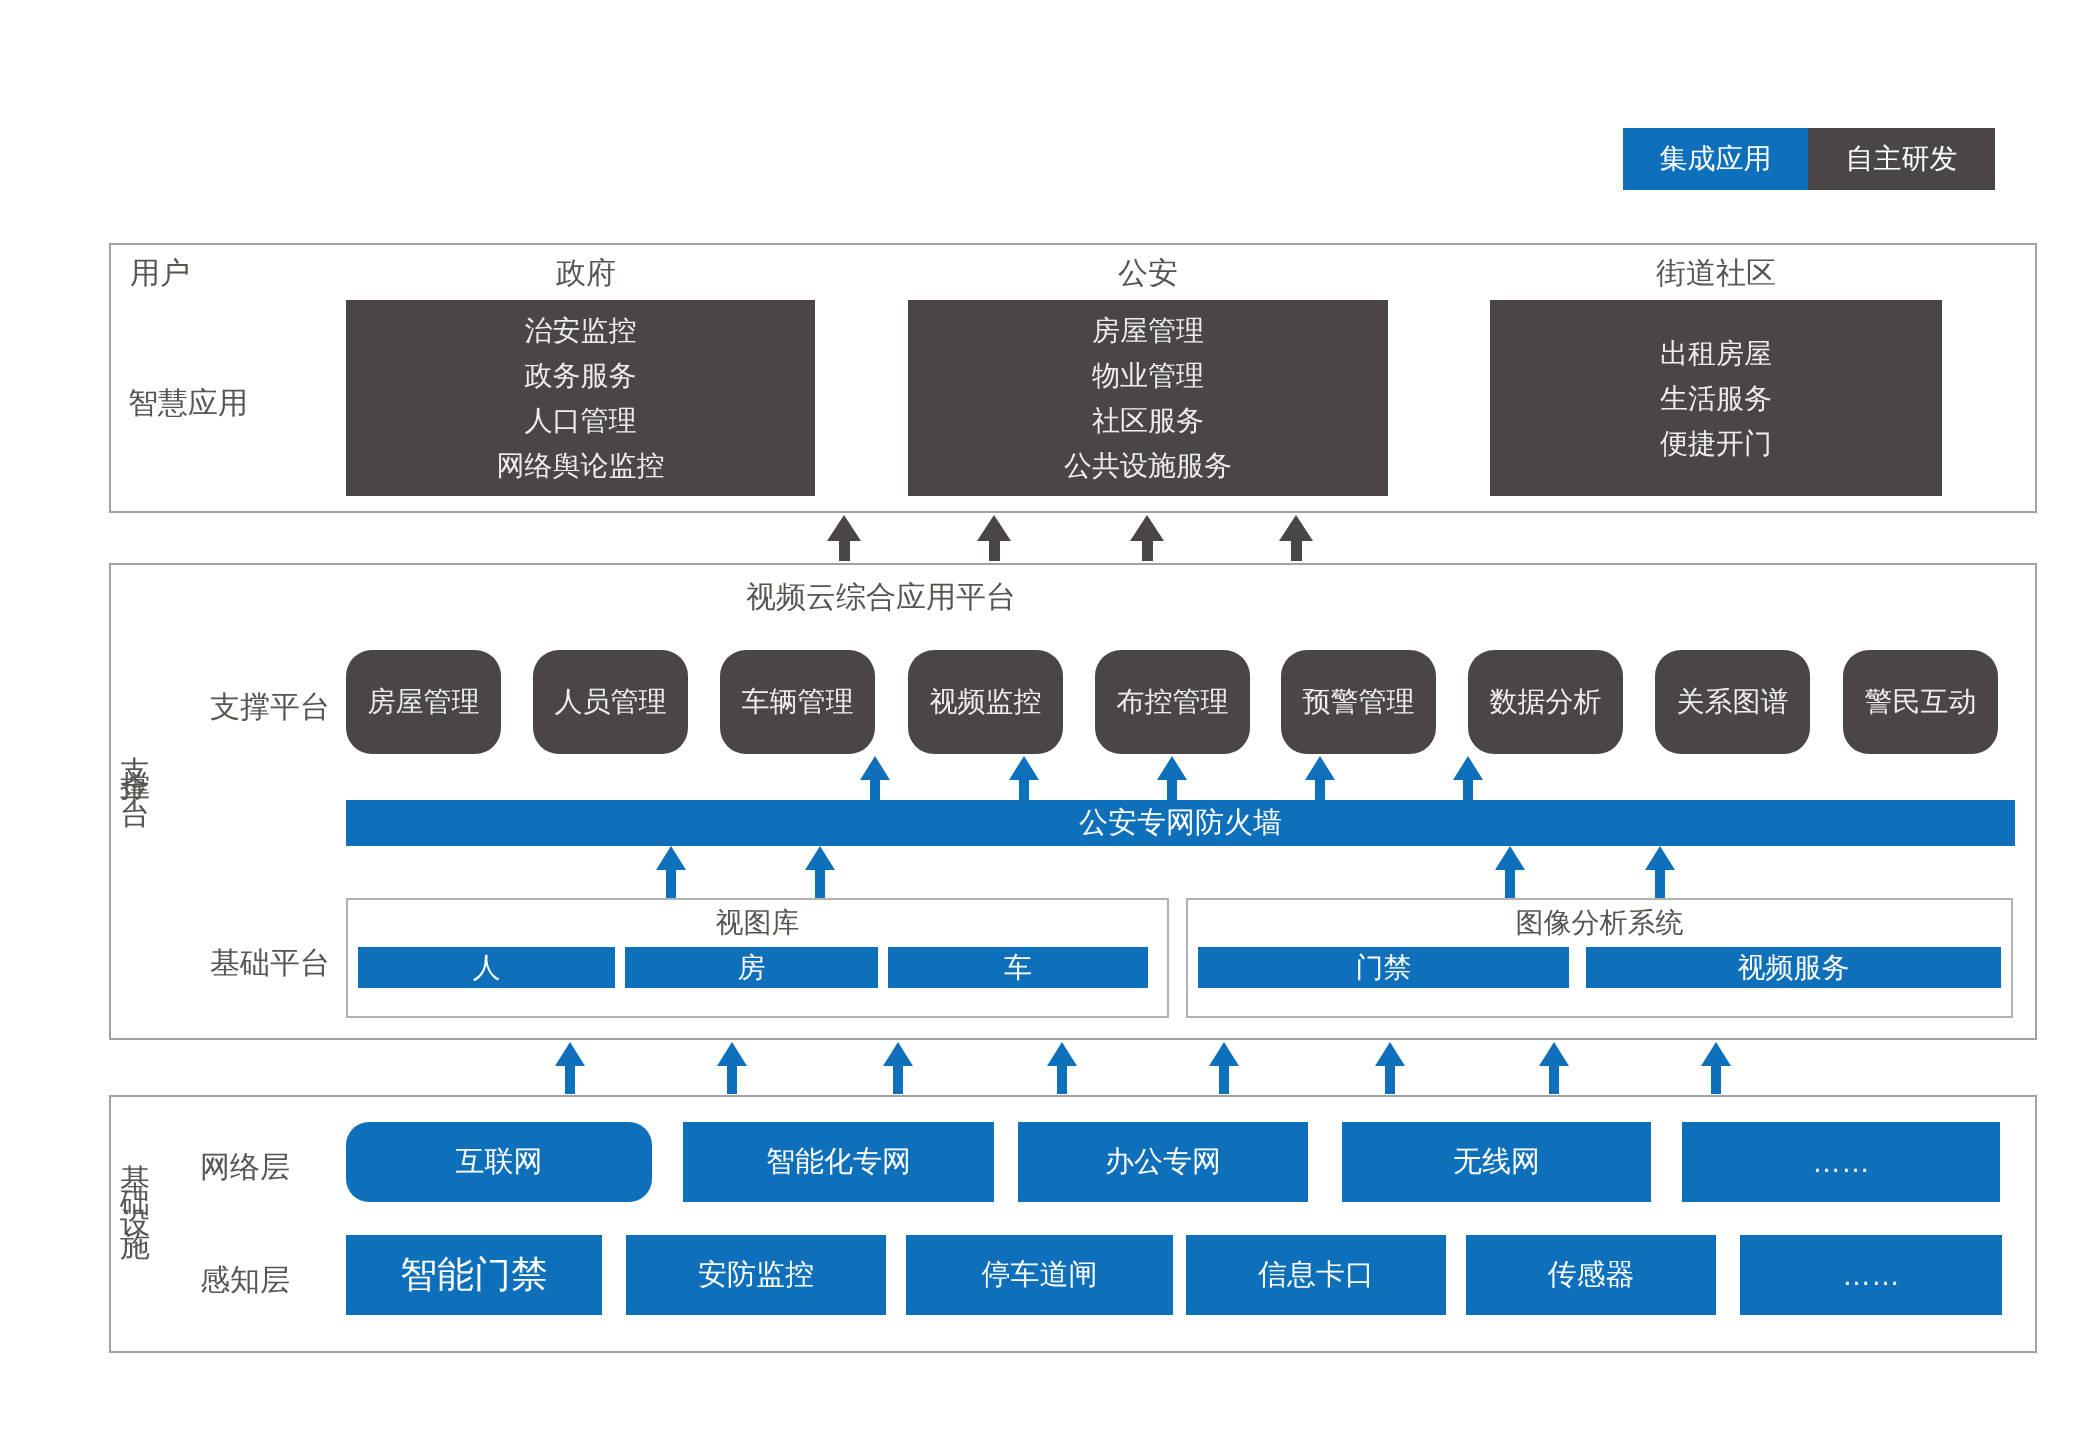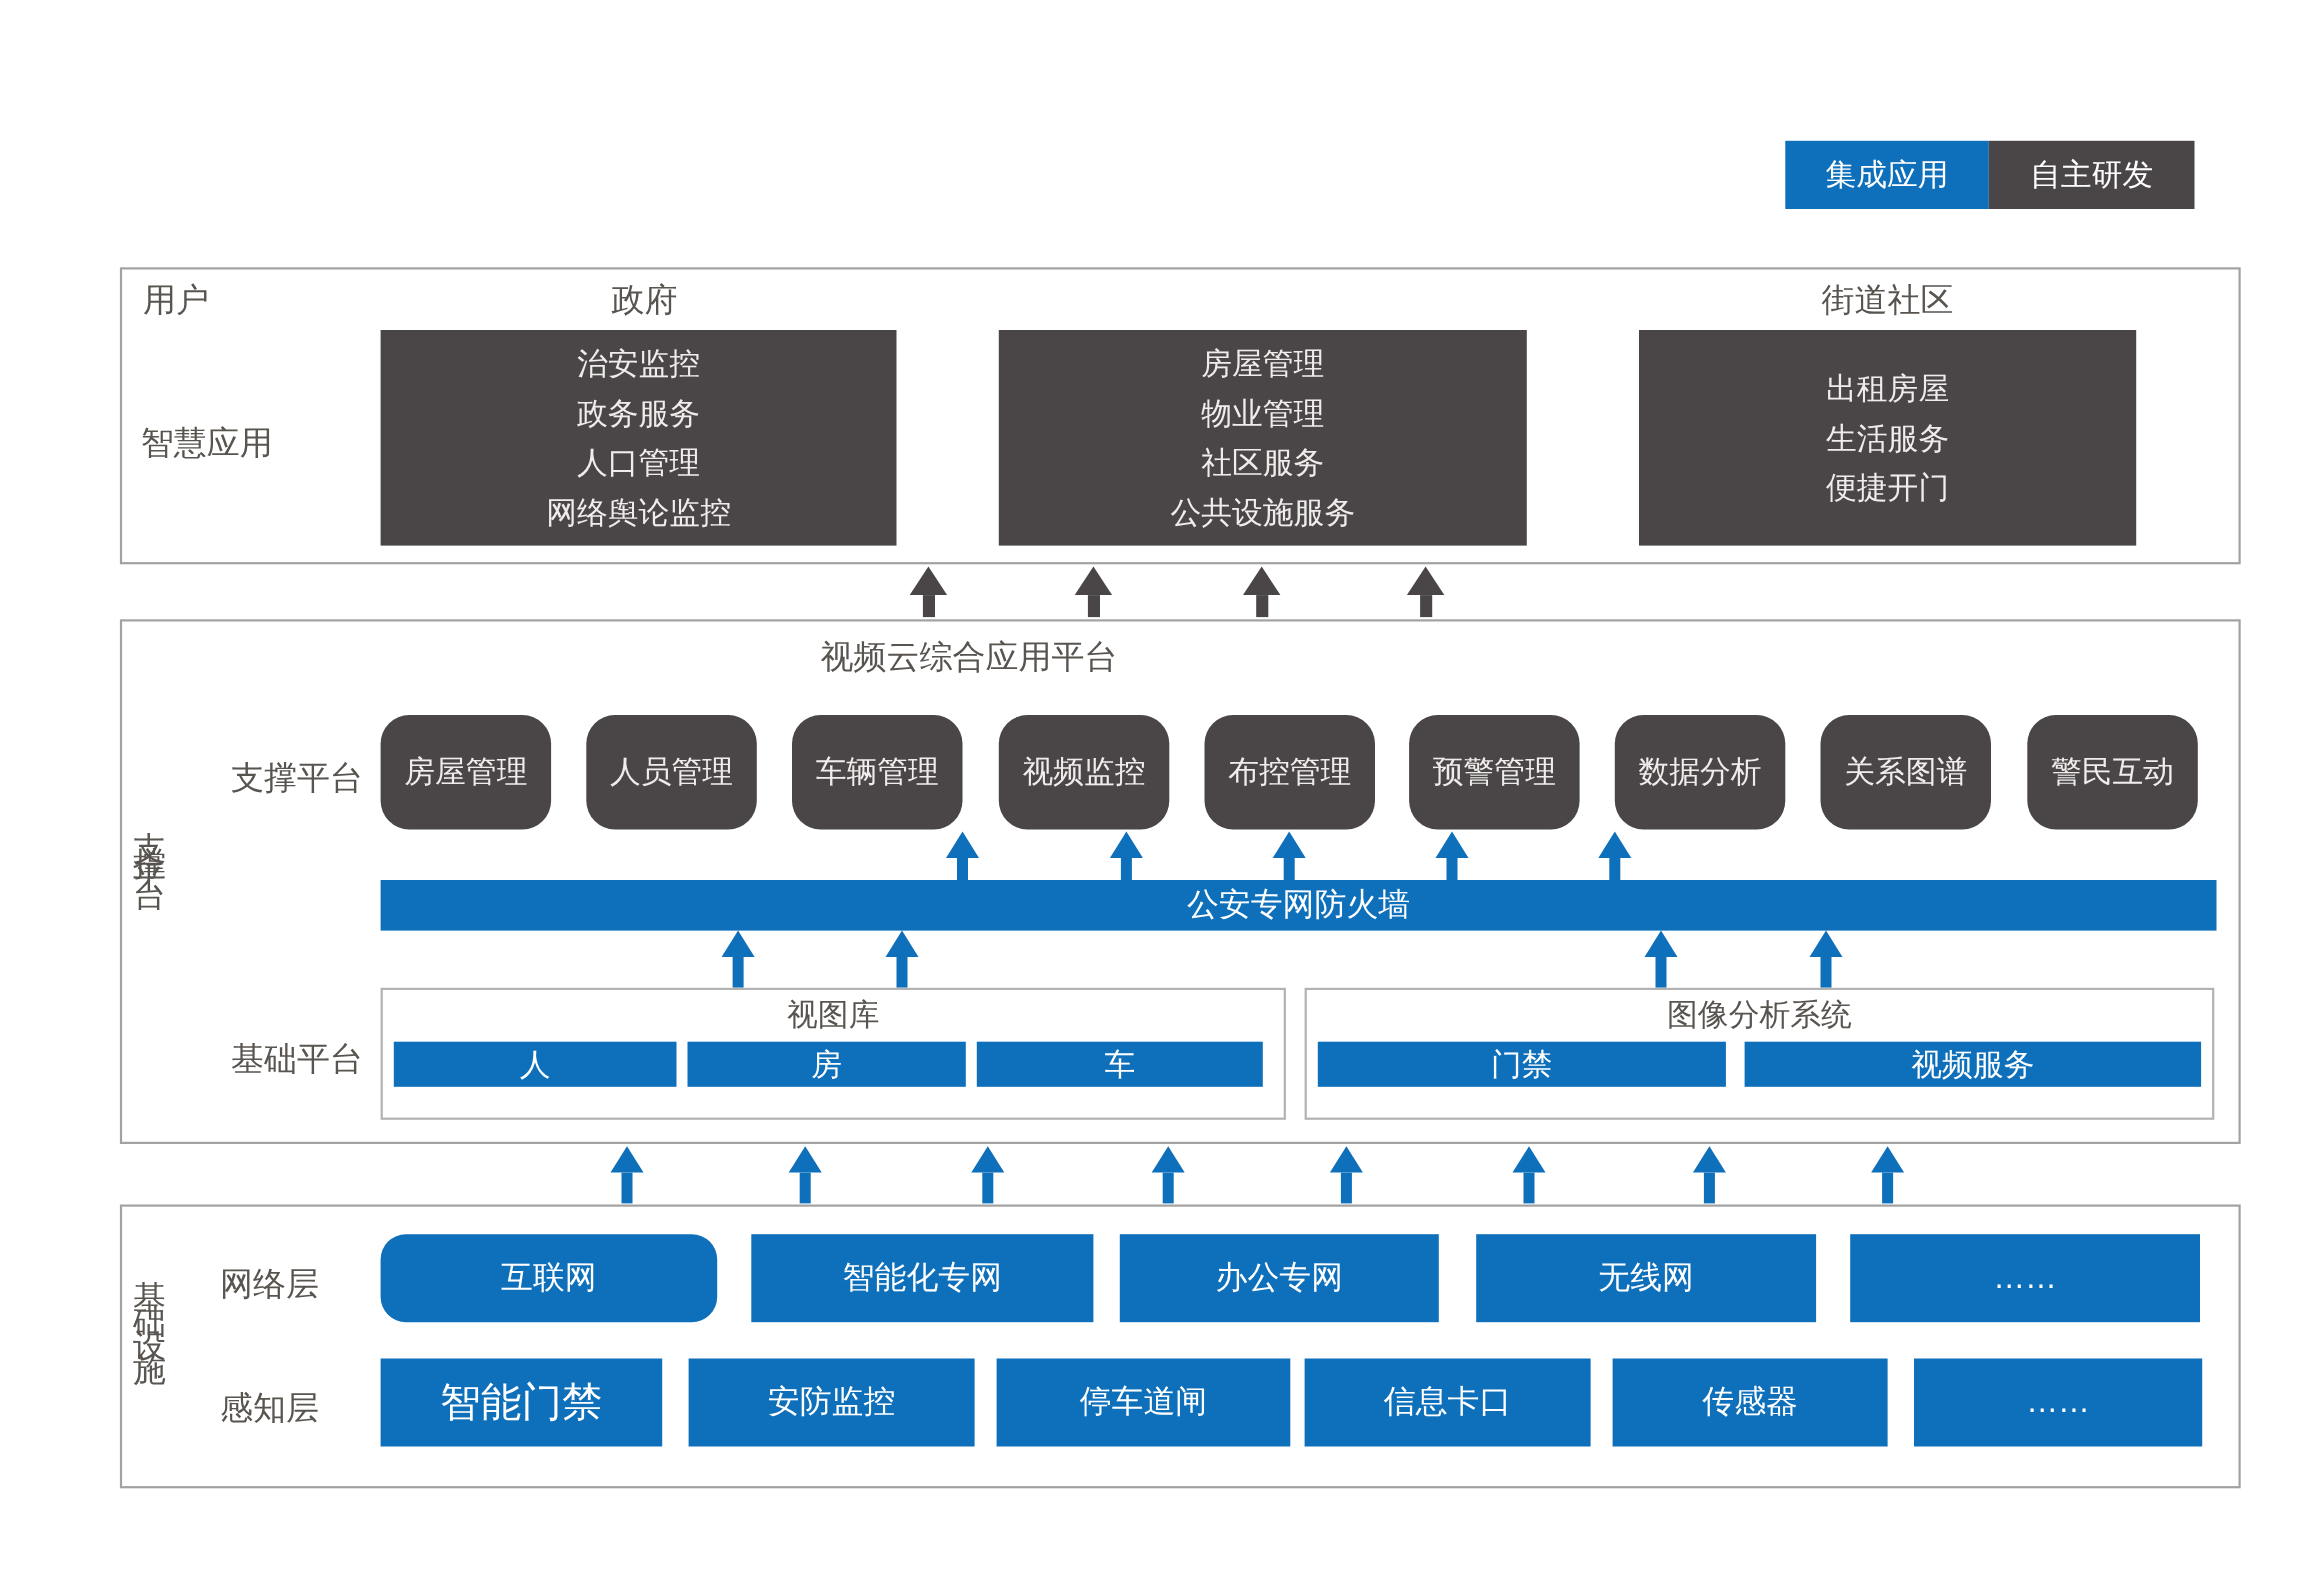--- a/index.html
+++ b/index.html
@@ -56,20 +56,21 @@
   <div class="chip blue" style="left:1603px;top:128px;width:185px;margin-left:20px;">
     <span>集成应用</span>
   </div>
   <div class="chip dark" style="left:1808px;top:128px;width:187px;">
     <span>自主研发</span>
   </div>
 
   <div class="sec" style="left:109px;top:243px;width:1928px;height:270px;"></div>
   <div class="lbl" style="left:130px;top:253px;">用户</div>
   <div class="lbl center" style="left:346px;top:253px;width:480px;">政府</div>
+  <div class="lbl center" style="left:908px;top:253px;width:480px;">公安</div>
   <div class="lbl center" style="left:1490px;top:253px;width:452px;">街道社区</div>
   <div class="lbl" style="left:128px;top:383px;">智慧应用</div>
 
   <div class="darkbox" style="left:346px;top:300px;width:469px;height:196px;">
     <div>治安监控</div>
     <div>政务服务</div>
     <div>人口管理</div>
     <div>网络舆论监控</div>
   </div>
   <div class="darkbox" style="left:908px;top:300px;width:480px;height:196px;">

